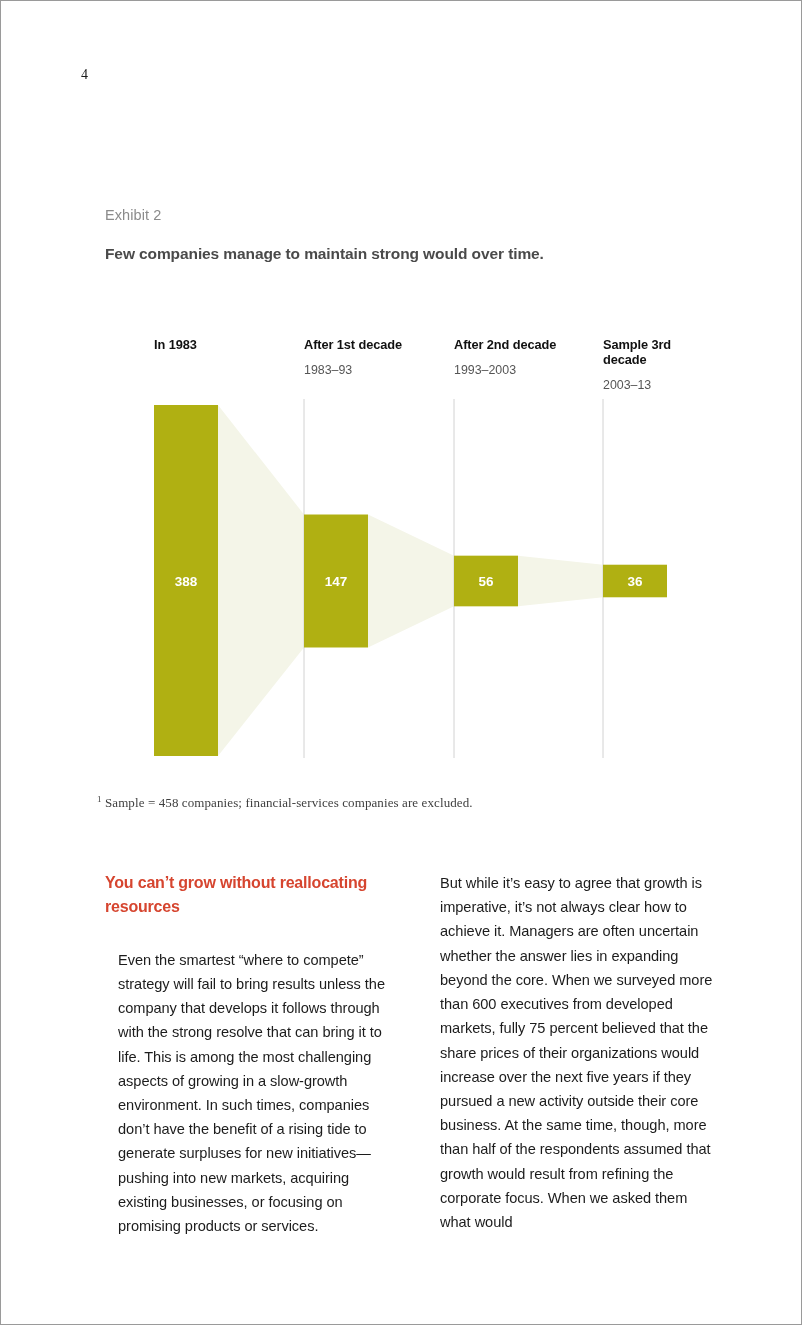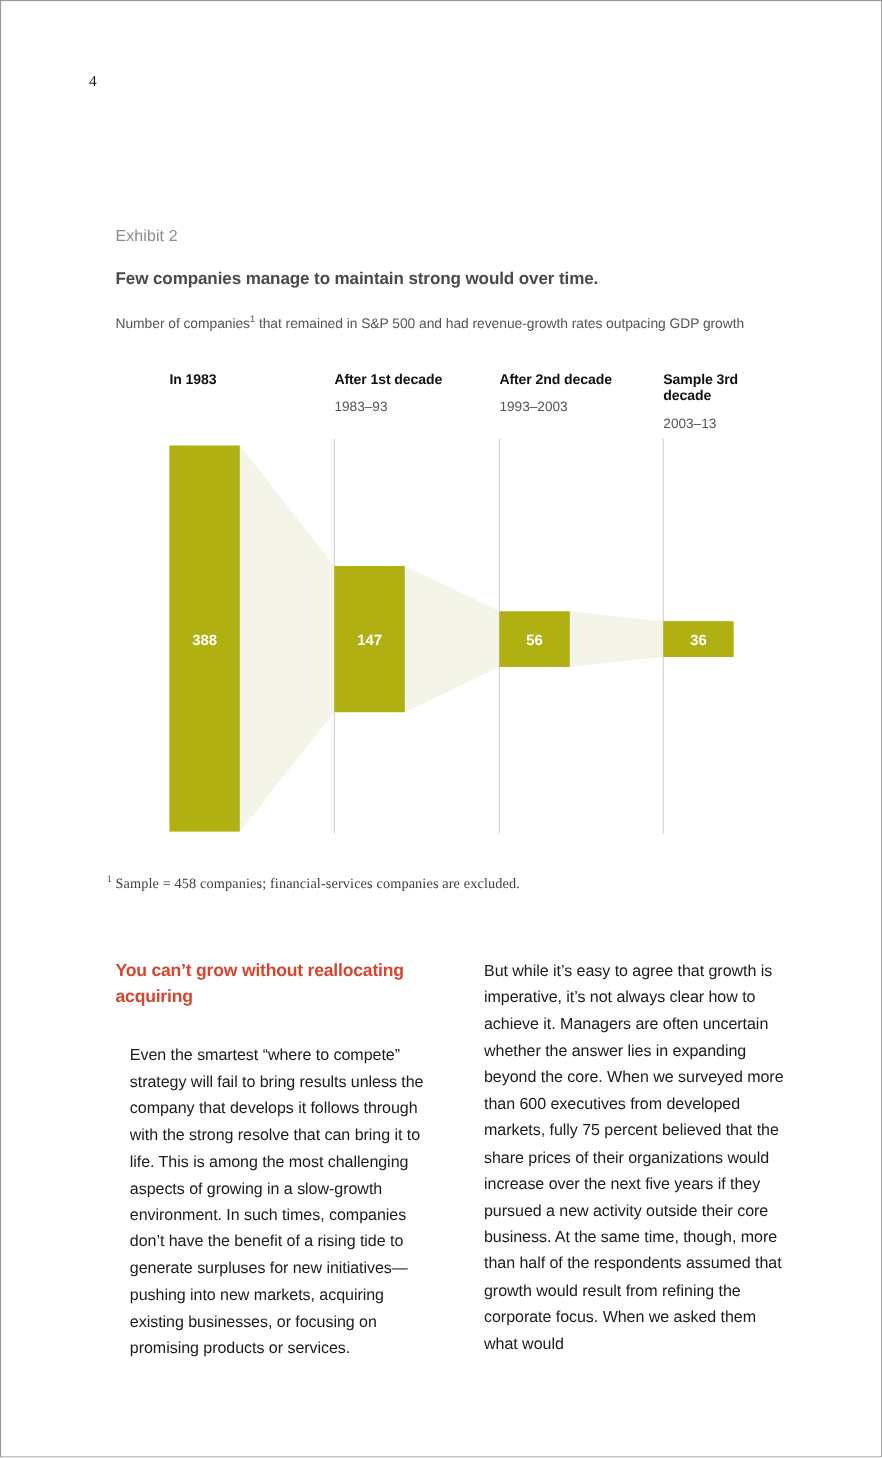--- a/index.html
+++ b/index.html
@@ -150,21 +150,20 @@
 </style>
 </head>
 <body>
 
 <div class="page">
 
   <div class="page-number">4</div>
 
   <div class="exhibit-label">Exhibit 2</div>
   <div class="exhibit-title">Few companies manage to maintain strong would over time.</div>
-  <div class="exhibit-subtitle"><span>Number of companies</span><sup>1</sup><span> that remained in S&amp;P 500 and had revenue-growth rates outpacing GDP growth</span></div>
 
   <div class="chart">
 
     <div class="col-head" style="left:153px; top:336px;">
       <span class="ch-title">In 1983</span>
       <span class="ch-sub"></span>
     </div>
     <div class="col-head" style="left:303px; top:336px;">
       <span class="ch-title">After 1st decade</span>
       <span class="ch-sub">1983–93</span>
@@ -201,21 +200,21 @@
         <text class="bar-label" id="barlabel-2" text-anchor="middle" x="485" y="585">56</text>
         <text class="bar-label" id="barlabel-3" text-anchor="middle" x="634" y="585">36</text>
       </g>
     </svg>
   </div>
 
   <div class="footnote"><sup>1</sup><span> Sample = 458 companies; financial-services companies are excluded.</span></div>
 
   <div class="columns">
     <div class="col left">
-      <h2 class="col-heading">You can’t grow without reallocating acquiring</h2>
+      <h2 class="col-heading">You can’t grow without reallocating resources</h2>
       <p class="col-body">Even the smartest “where to compete” strategy will fail to bring results unless the company that develops it follows through with the strong resolve that can bring it to life. This is among the most challenging aspects of growing in a slow-growth environment. In such times, companies don’t have the benefit of a rising tide to generate surpluses for new initiatives—pushing into new markets, acquiring existing businesses, or focusing on promising products or services.</p>
     </div>
     <div class="col right">
       <p class="col-body">But while it’s easy to agree that growth is imperative, it’s not always clear how to achieve it. Managers are often uncertain whether the answer lies in expanding beyond the core. When we surveyed more than 600 executives from developed markets, fully 75 percent believed that the share prices of their organizations would increase over the next five years if they pursued a new activity outside their core business. At the same time, though, more than half of the respondents assumed that growth would result from refining the corporate focus. When we asked them what would</p>
     </div>
   </div>
 
 </div>
 
 </body></html>

